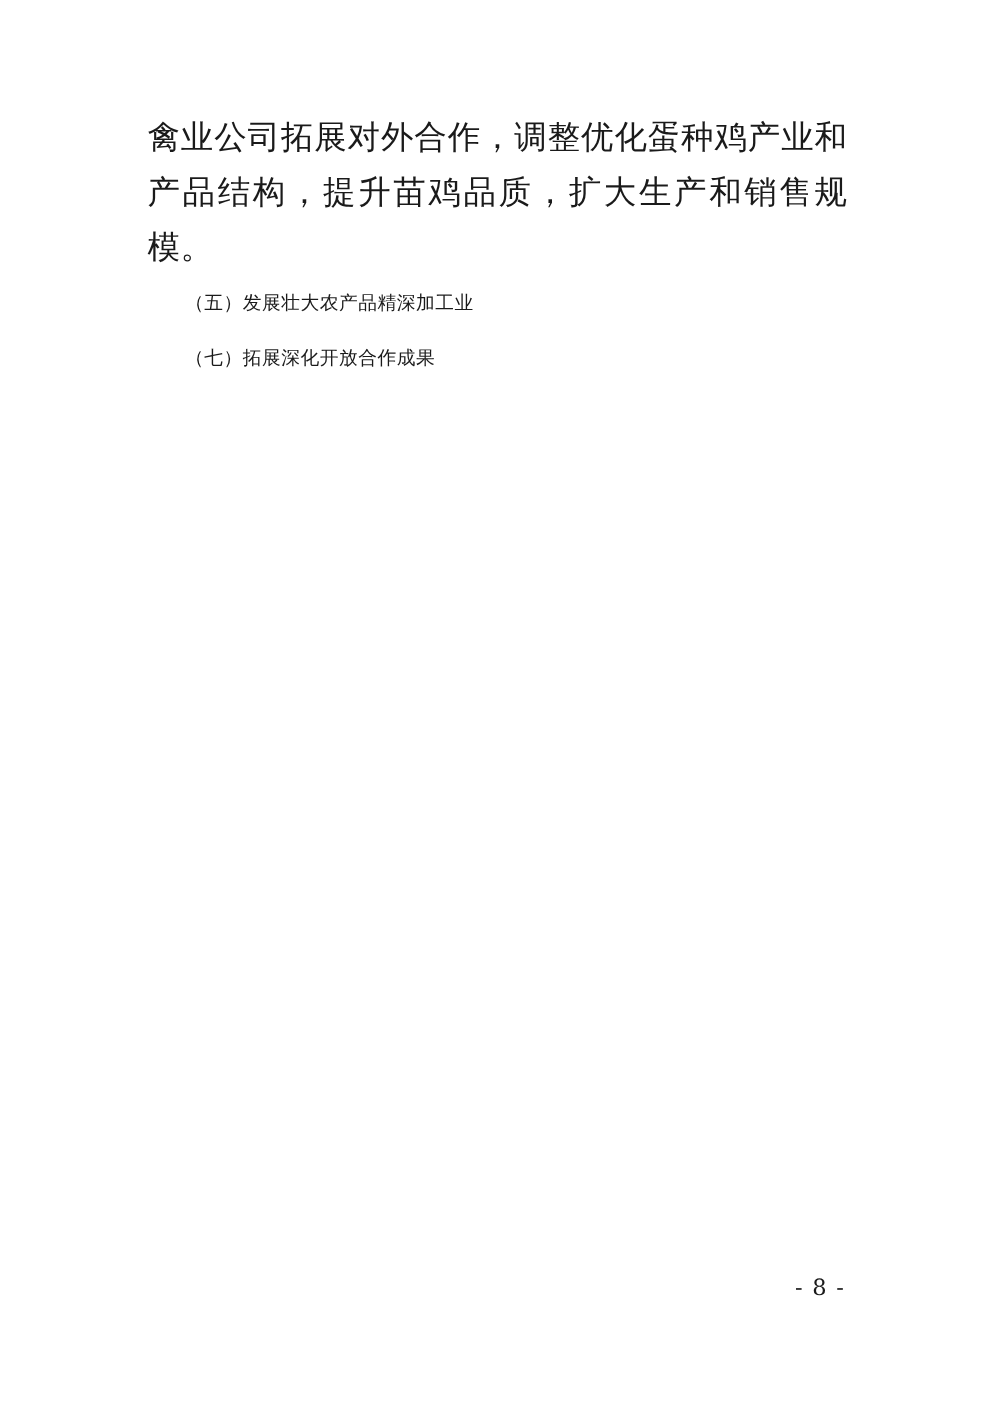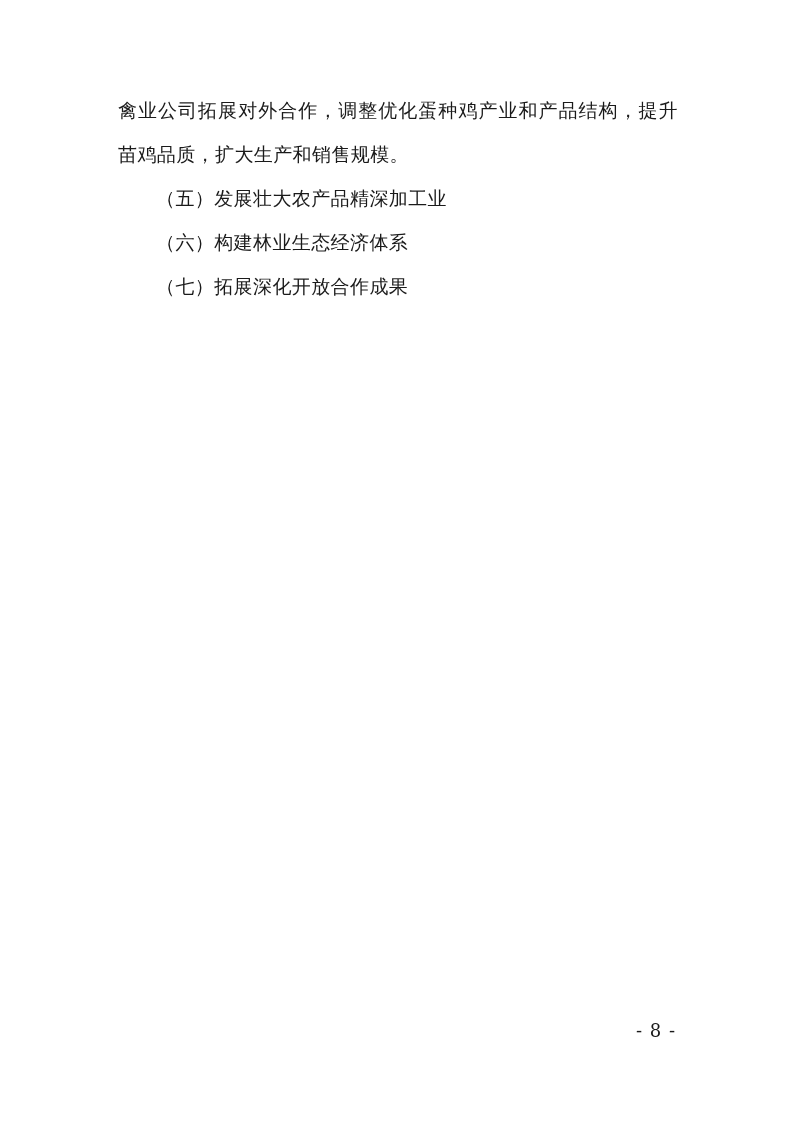--- a/index.html
+++ b/index.html
@@ -19,34 +19,34 @@
     box-sizing: border-box;
     overflow: hidden;
   }
   .content {
     position: absolute;
     left: 118px;
     top: 88px;
     width: 560px;
   }
   .para {
-    font-size: 19px;
+    font-size: 26px;
     line-height: 44px;
     text-align: justify;
     text-justify: inter-ideograph;
     margin: 0;
     letter-spacing: 0.4px;
     color: #1a1a1a;
     font-family: "DejaVu Serif", "Liberation Serif", serif;
   }
   .para.indent {
     text-indent: 2em;
   }
   .heading {
-    font-size: 19px;
+    font-size: 15px;
     line-height: 44px;
     margin: 0;
     text-indent: 2em;
     letter-spacing: 0.4px;
     color: #1a1a1a;
     font-family: "DejaVu Serif", "Liberation Serif", serif;
     font-weight: normal;
   }
   .page-number {
     position: absolute;
@@ -58,18 +58,17 @@
     letter-spacing: 1px;
   }
 </style>
 </head>
 <body>
 
 <div class="page">
   <div class="content">
     <p class="para">禽业公司拓展对外合作，调整优化蛋种鸡产业和产品结构，提升苗鸡品质，扩大生产和销售规模。</p>
     <p class="heading">（五）发展壮大农产品精深加工业</p>
-    <p class="heading">（六）构建林业生态经济体系</p>
     <p class="heading">（七）拓展深化开放合作成果</p>
 
   </div>
   <div class="page-number">- 8 -</div>
 </div>
 
 </body></html>

